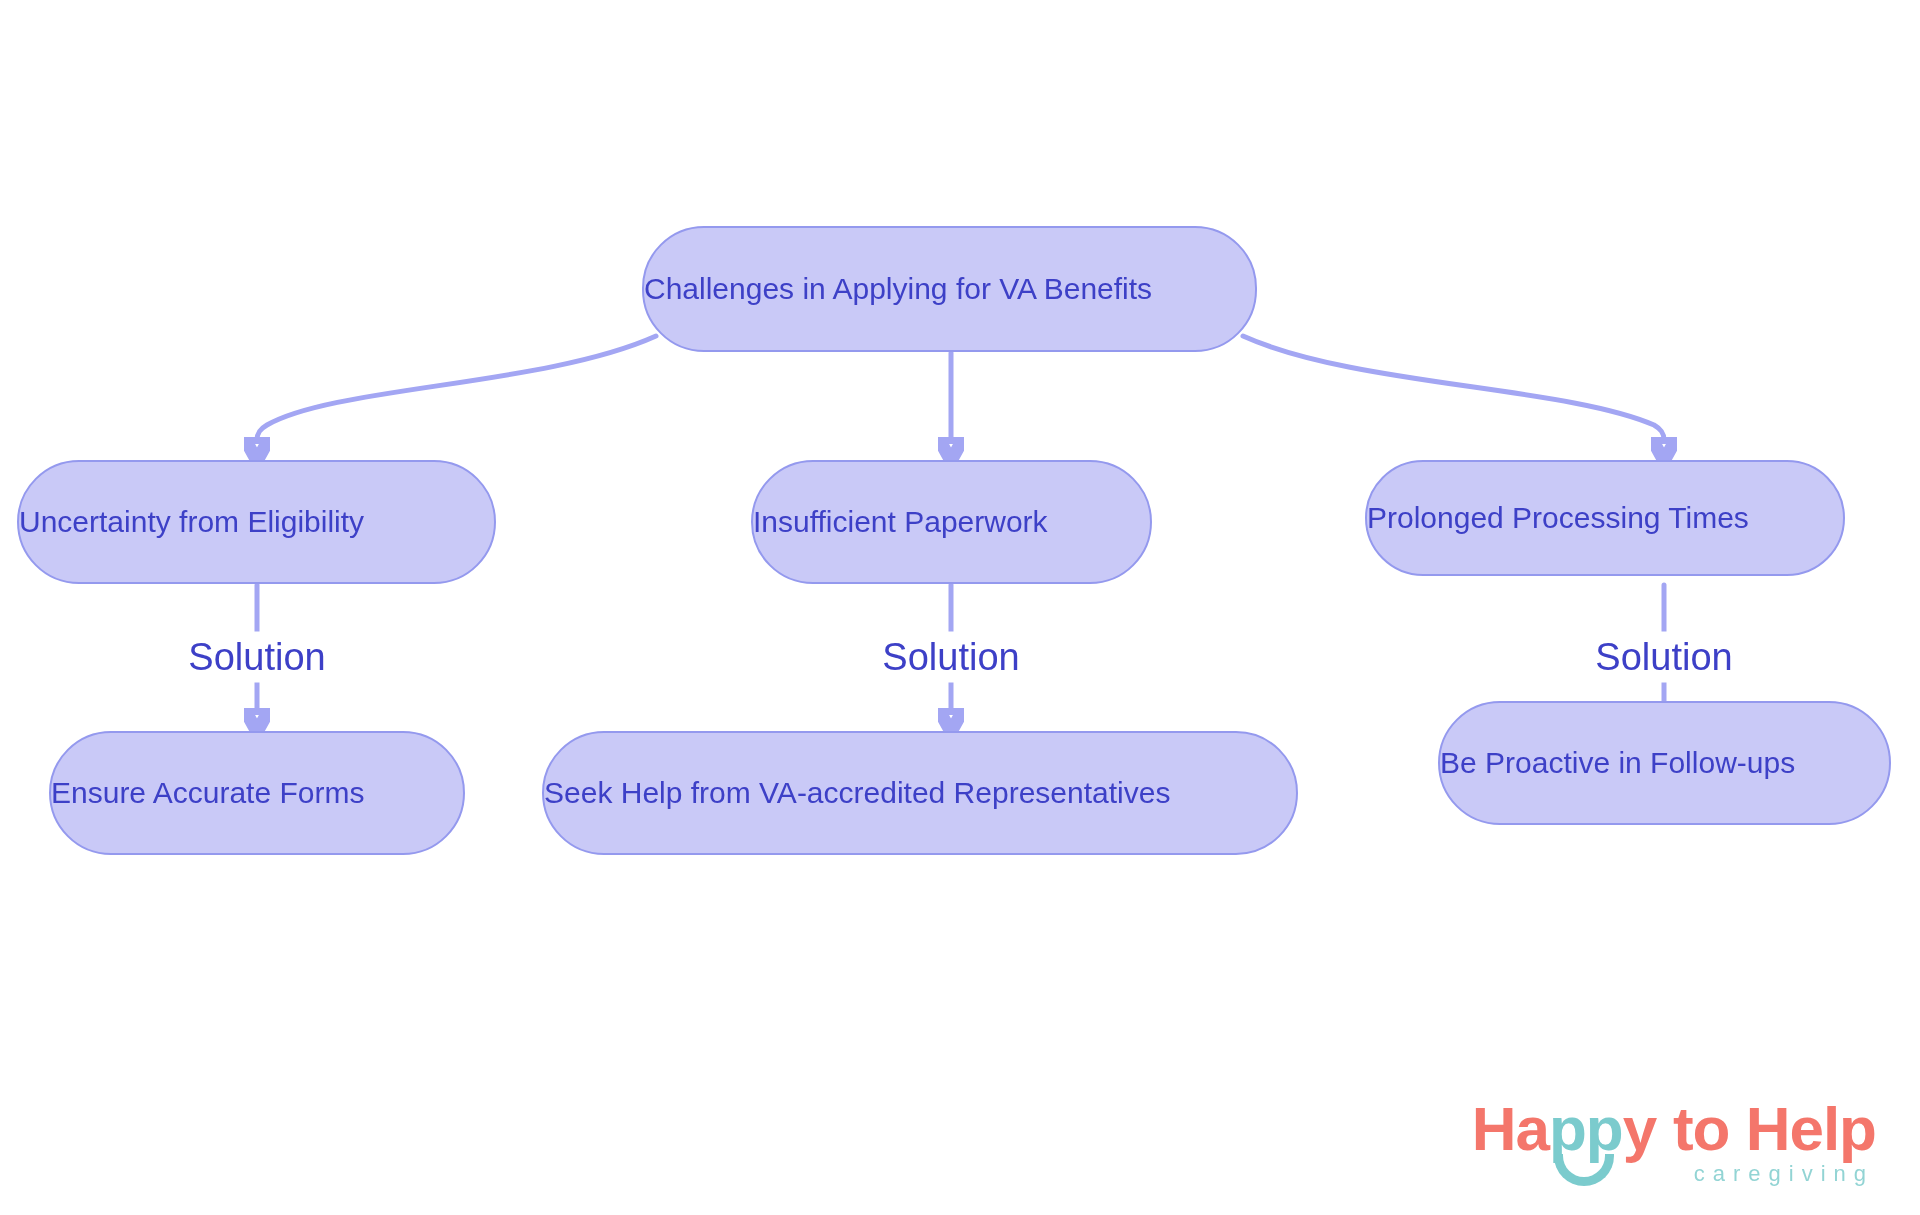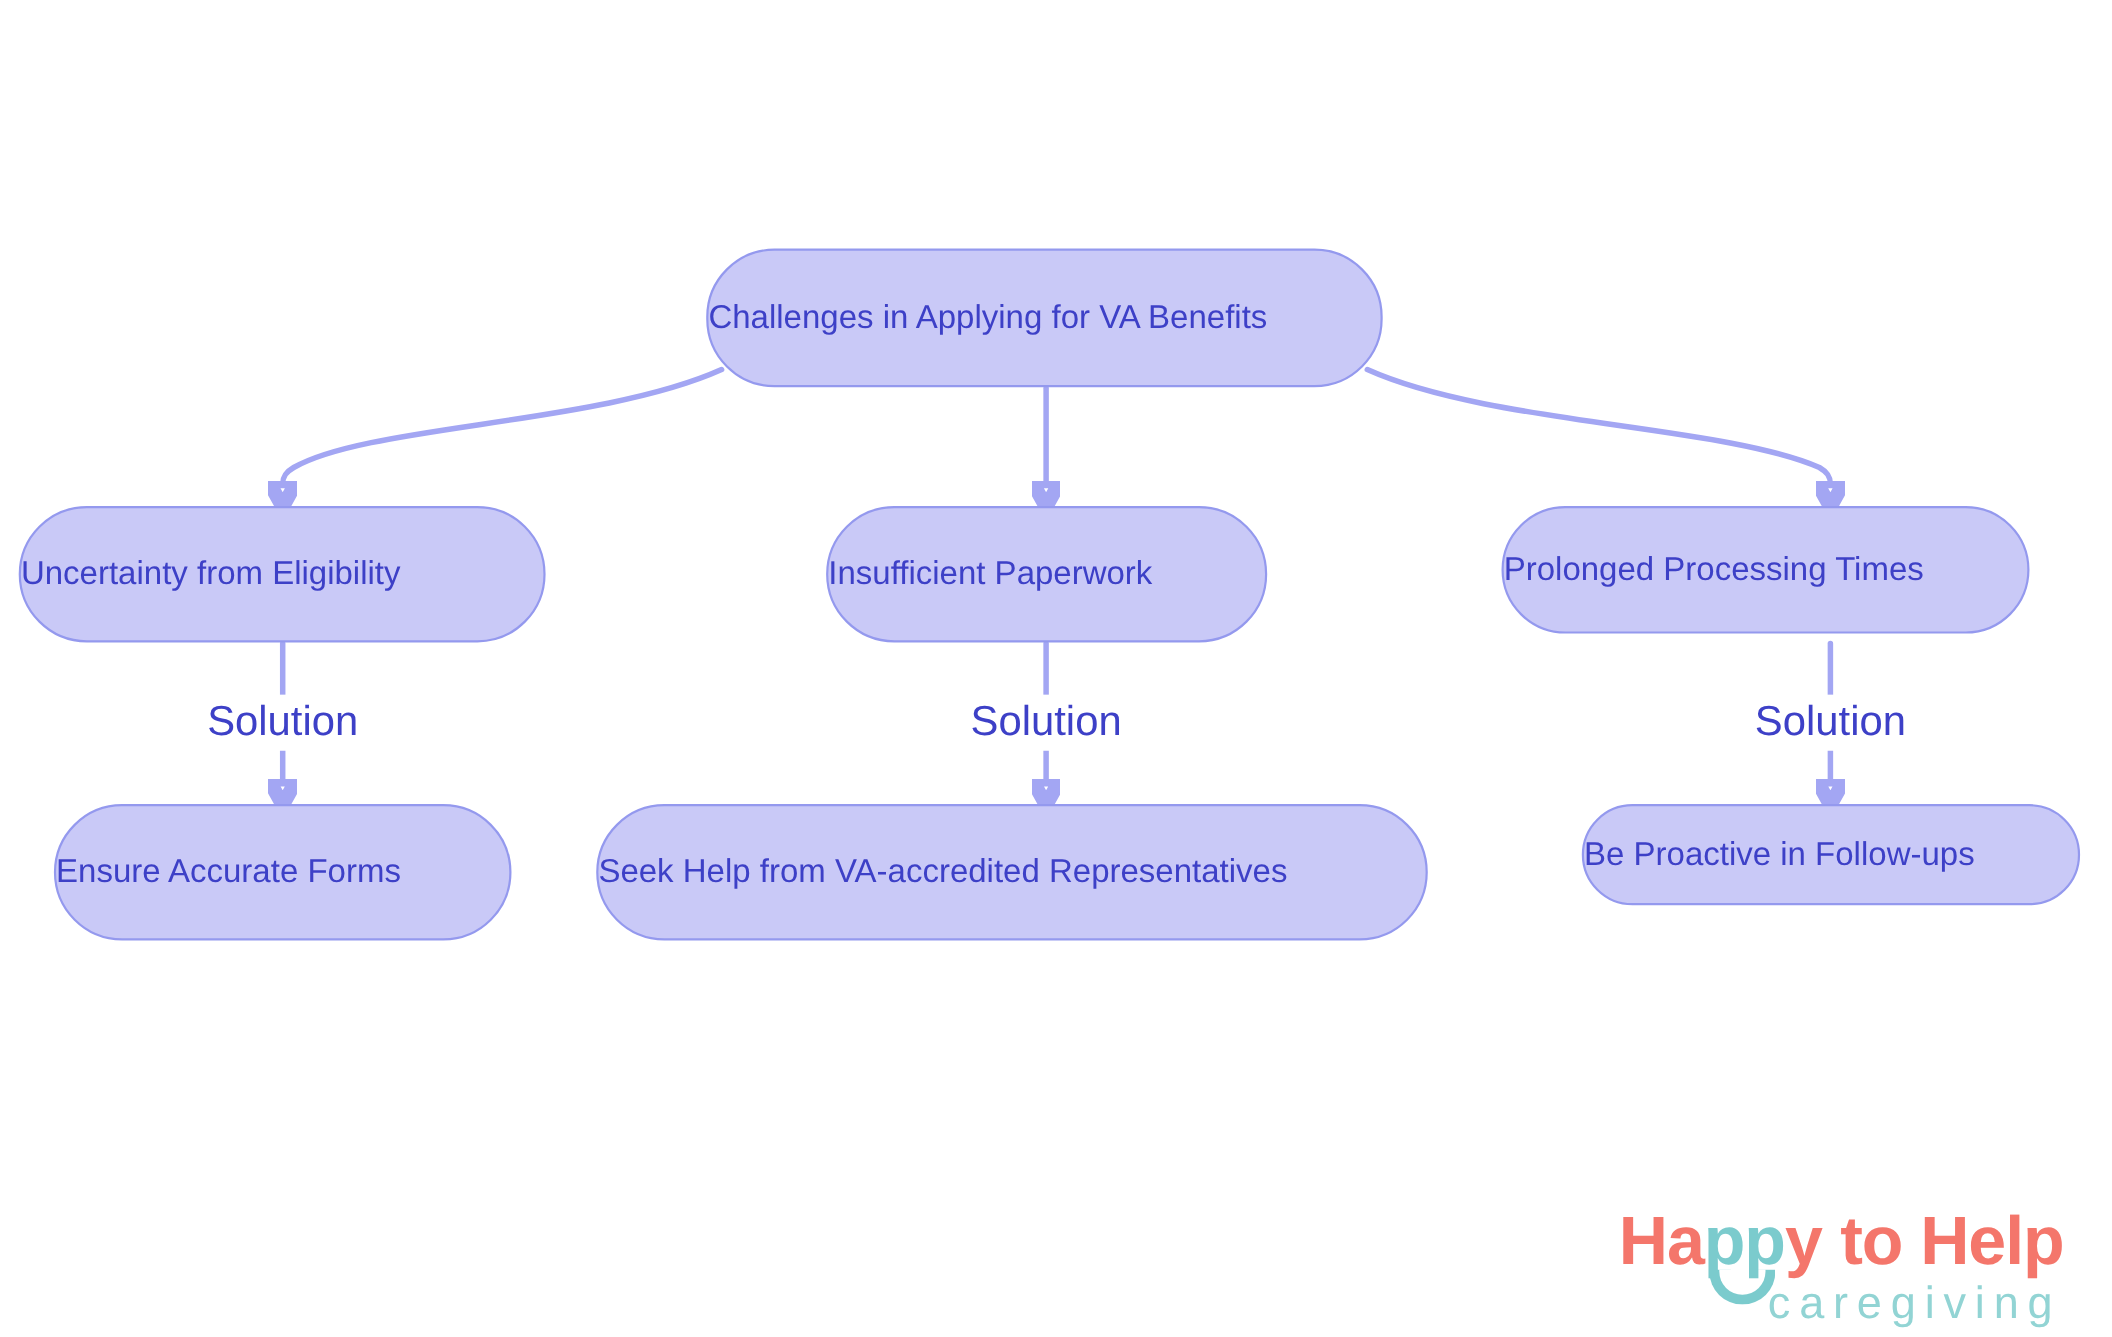--- a/index.html
+++ b/index.html
@@ -62,21 +62,21 @@
     left:5px;
     top:56px;
     width:60px;
     height:32px;
     border:9px solid var(--logo-teal);
     border-top:none;
     border-radius:0 0 999px 999px;
   }
   .logo-tagline{
     margin-top:2px;
-    font-size:41px;
+    font-size:22px;
     letter-spacing:8px;
     color:var(--logo-tagline);
     line-height:1.1;
     padding-right:2px;
   }
 </style>
 </head>
 <body>
 
 <div class="canvas">
@@ -116,21 +116,21 @@
   <div class="edge-label" style="left:1664px;top:657px">Solution</div>
 
   <div class="node" style="left:49px;top:731px;width:416px;height:124px">
     <span>Ensure Accurate Forms</span>
   </div>
 
   <div class="node" style="left:542px;top:731px;width:756px;height:124px">
     <span>Seek Help from VA-accredited Representatives</span>
   </div>
 
-  <div class="node" style="left:1438px;top:731px;width:453px;height:92px">
+  <div class="node" style="left:1438px;top:701px;width:453px;height:124px">
     <span>Be Proactive in Follow-ups</span>
   </div>
 
   <div class="logo">
     <div class="logo-main">
       <span class="coral">Ha</span><span class="pp-wrap"><span class="teal">pp</span><span class="smile"></span></span><span class="coral">y</span><span class="coral" style="margin-left:0.27em">to Help</span>
     </div>
     <div class="logo-tagline">caregiving</div>
   </div>
 

